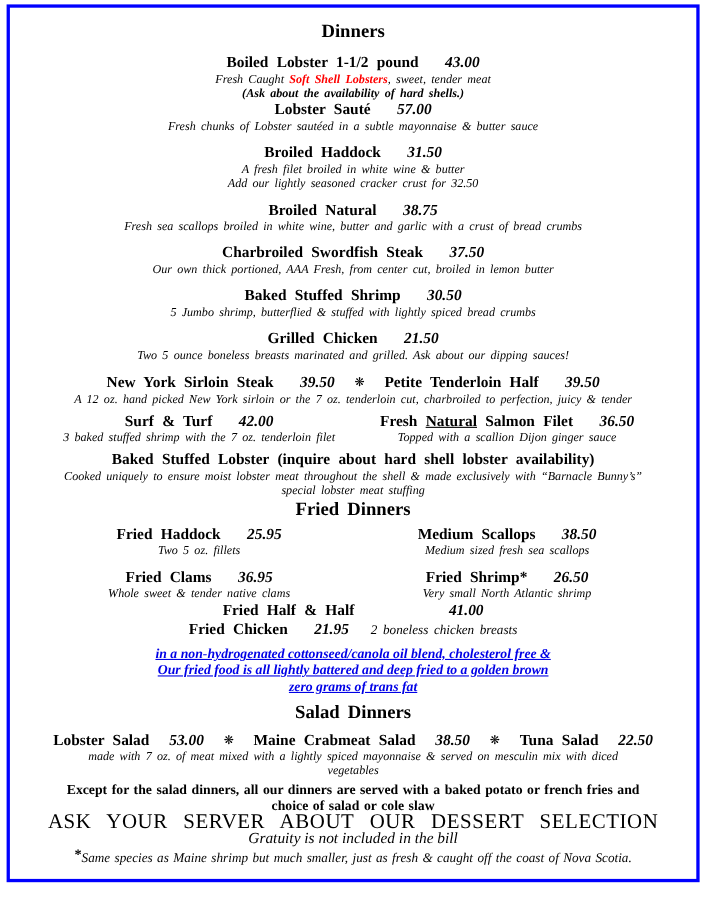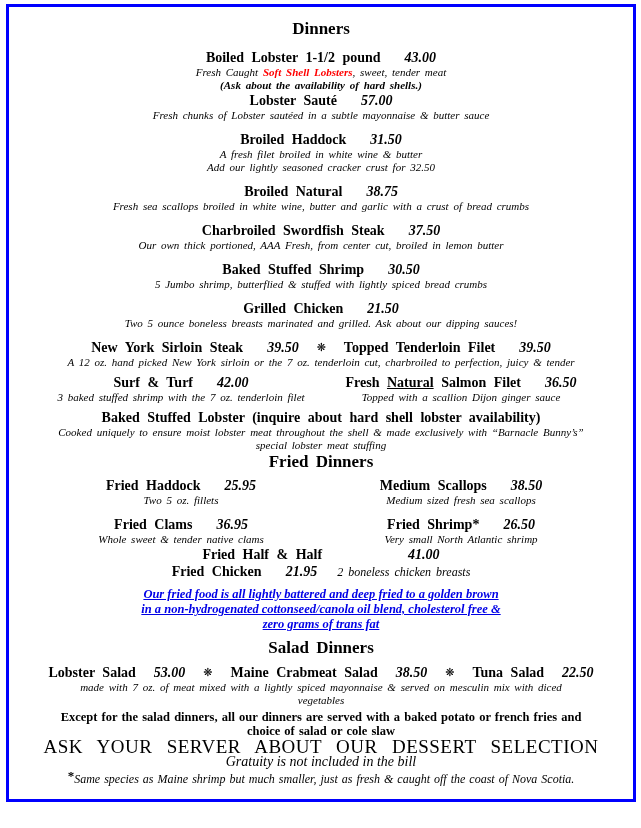--- a/index.html
+++ b/index.html
@@ -124,21 +124,21 @@
 
   <div class="item">
     <div class="line">
       <span>Grilled Chicken</span><span class="price">21.50</span>
     </div>
     <div class="desc">Two 5 ounce boneless breasts marinated and grilled. Ask about our dipping sauces!</div>
   </div>
 
   <div class="item small-gap">
     <div class="line">
-      <span>New York Sirloin Steak</span><span class="price">39.50</span><span class="sep">❋</span><span>Topped Tenderloin Filet</span><span class="price">39.50</span>
+      <span>New York Sirloin Steak</span><span class="price">39.50</span><span class="sep">❋</span><span>Petite Tenderloin Half</span><span class="price">39.50</span>
     </div>
     <div class="desc">A 12 oz. hand picked New York sirloin or the 7 oz. tenderloin cut, charbroiled to perfection, juicy &amp; tender</div>
   </div>
 
   <div class="cols">
     <div class="col">
       <div class="line">
         <span>Surf &amp; Turf</span><span class="price">42.00</span>
       </div>
       <div class="desc">3 baked stuffed shrimp with the 7 oz. tenderloin filet</div>
@@ -187,22 +187,22 @@
 
   <div class="line">
     <span>Fried Half &amp; Half</span><span class="half-price">41.00</span>
   </div>
 
   <div class="line">
     <span>Fried Chicken</span><span class="price">21.95</span><span class="inline-desc">2 boneless chicken breasts</span>
   </div>
 
   <div class="fried-note">
+    <div class="nline">in a non-hydrogenated cottonseed/canola oil blend, cholesterol free &amp;</div>
     <div class="nline">Our fried food is all lightly battered and deep fried to a golden brown</div>
-    <div class="nline">in a non-hydrogenated cottonseed/canola oil blend, cholesterol free &amp;</div>
     <div class="nline">zero grams of trans fat</div>
   </div>
 
   <div class="h2 salad">Salad Dinners</div>
 
   <div class="salad-line">
     <span>Lobster Salad</span><span class="price">53.00</span><span class="sep">❋</span><span>Maine Crabmeat Salad</span><span class="price">38.50</span><span class="sep">❋</span><span>Tuna Salad</span><span class="price">22.50</span>
   </div>
 
   <div class="desc salad-desc">made with 7 oz. of meat mixed with a lightly spiced mayonnaise &amp; served on mesculin mix with diced vegetables</div>

